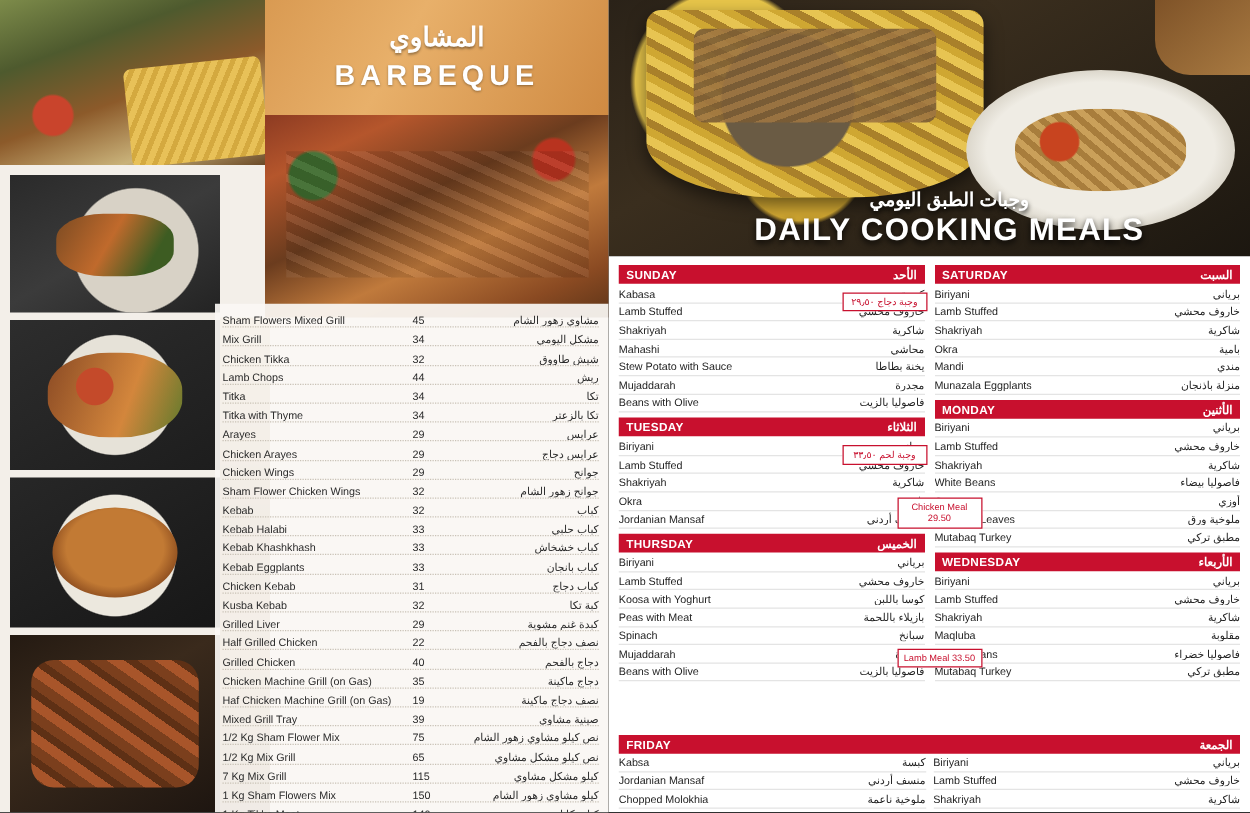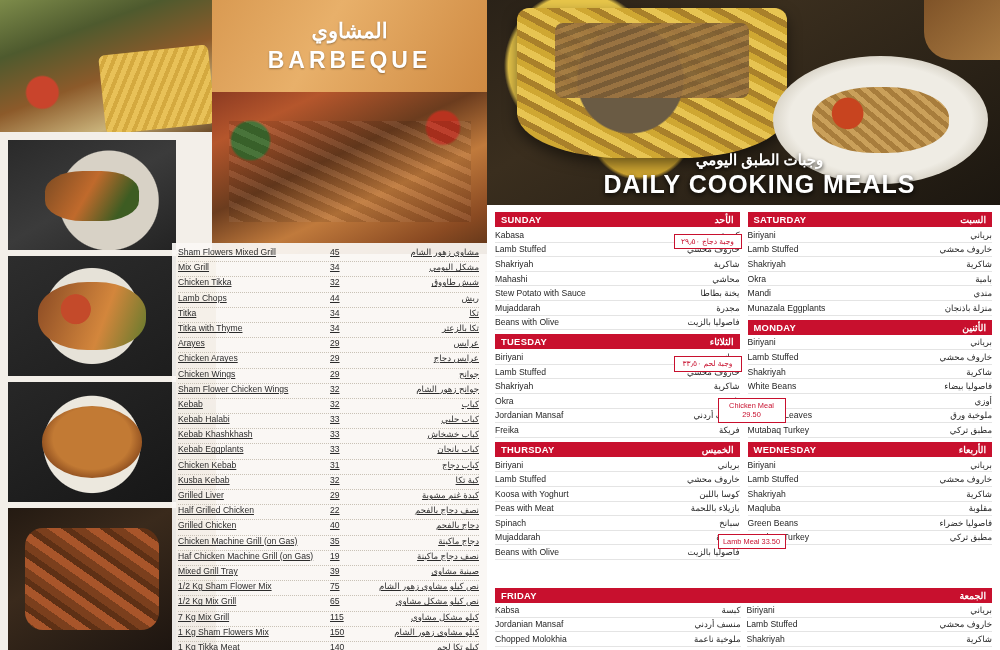--- a/index.html
+++ b/index.html
@@ -77,22 +77,22 @@
     background:repeating-linear-gradient(35deg,#7b3f1d 0 8px,#a8552a 8px 16px,#5e3015 16px 22px);
     border-radius:18px; }
 
   
   .p-e { left:176px; top:254px; width:40px; height:396px;
     background:linear-gradient(180deg,#cfa86e,#8c5a2a 40%,#b07e44 70%,#6e4420); opacity:.95; }
 
   
   .menu-list { position:absolute; left:172px; top:243px; width:315px; height:407px;
     background:rgba(250,248,244,.93); padding:4px 8px 0 6px; }
-  .mrow { display:flex; align-items:flex-start; height:15.2px; font-size:8.6px; color:#2b2b2b;
-    border-bottom:1px dotted #c9c2b6;text-decoration:underline; }
+  .mrow { display:flex; align-items:flex-end; height:15.2px; font-size:8.6px; color:#2b2b2b;
+    border-bottom:1px dotted #c9c2b6; }
   .mrow .en { flex:0 0 152px; white-space:nowrap; overflow:hidden; }
   .mrow .pr { flex:0 0 38px; text-align:left; }
   .mrow .ar { flex:1; text-align:right; direction:rtl; white-space:nowrap; overflow:hidden; }
 
   
   .right { position:absolute; left:487px; top:0; width:513px; height:650px; background:#111; overflow:hidden; }
 
   .hero { position:absolute; left:0; top:0; width:513px; height:205px; }
   .hero-bg { position:absolute; inset:0;
     background:
@@ -387,24 +387,20 @@
                   <span class="ar">شاكرية</span>
                 </div>
                 <div class="irow">
                   <span class="en">Okra</span>
                   <span class="ar">بامية</span>
                 </div>
                 <div class="irow">
                   <span class="en">Jordanian Mansaf</span>
                   <span class="ar">منسف أردني</span>
                 </div>
-                <div class="irow">
-                  <span class="en">Freika</span>
-                  <span class="ar">فريكة</span>
-                </div>
               </div>
             </div>
             <div class="card">
               <div class="card-head">
                 <span>THURSDAY</span>
                 <span class="ar">الخميس</span>
               </div>
               <div class="price-badge en" style="top: 92px; right: -46px;">Lamb Meal 33.50</div>
               <div class="items">
                 <div class="irow">

